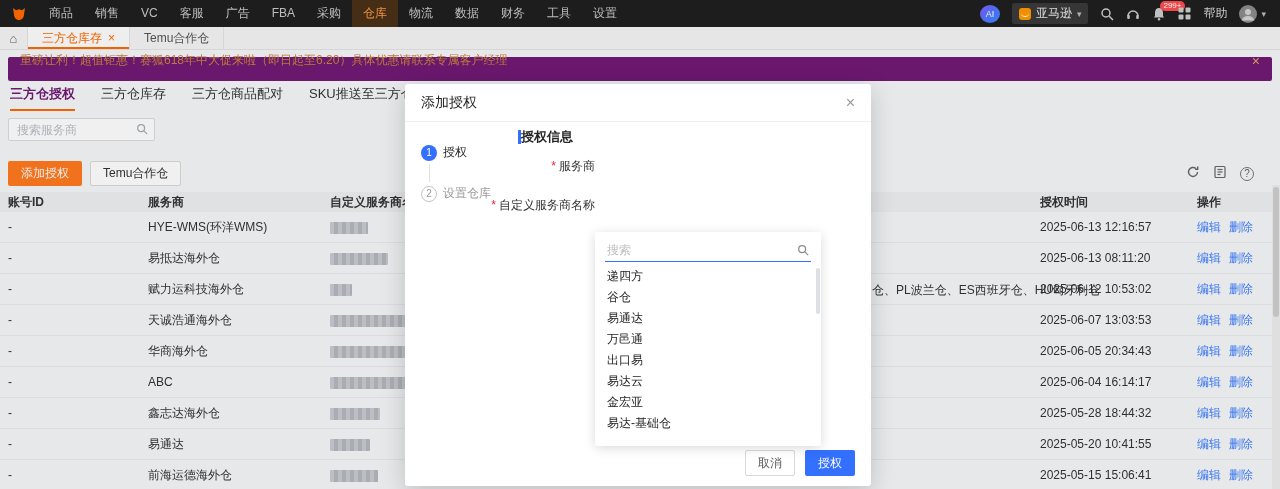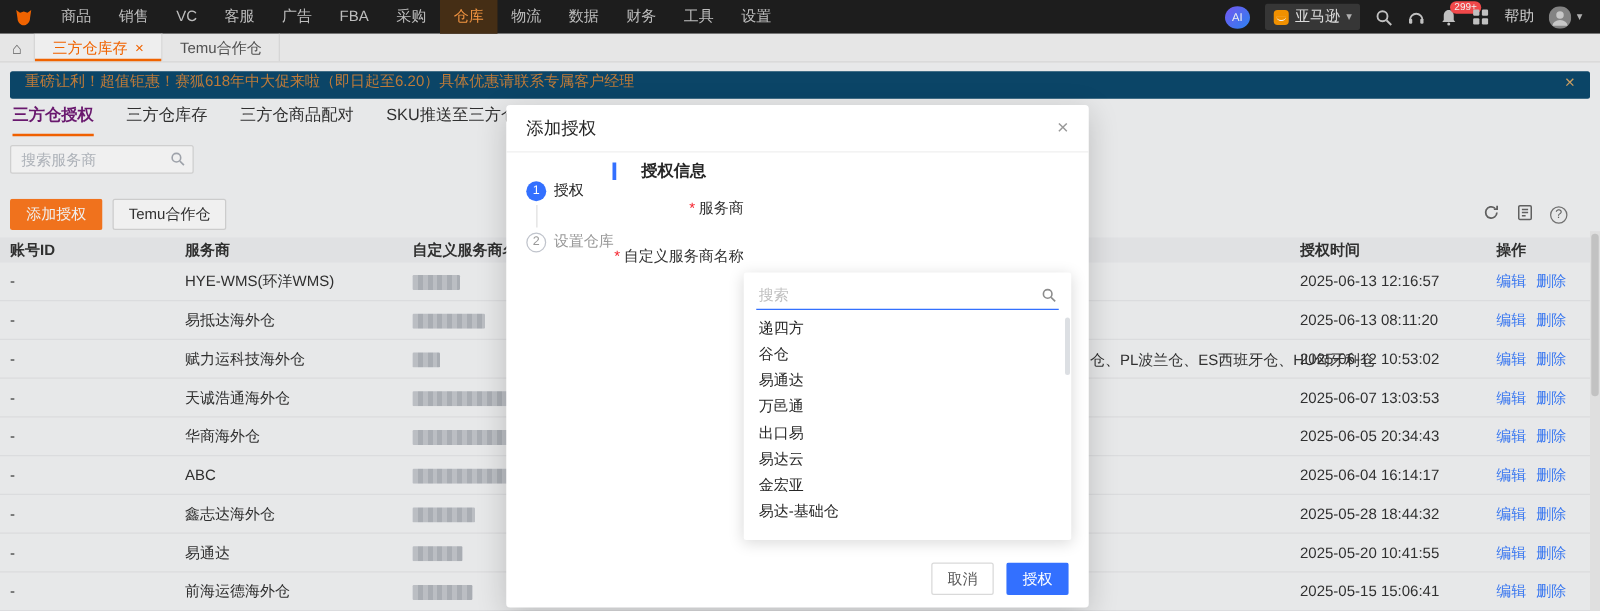--- a/index.html
+++ b/index.html
@@ -27,21 +27,21 @@
 
   
   .tabbar { display:flex; align-items:stretch; height:23px; background:#f5f5f5; border-bottom:1px solid #e4e4e4; }
   .home-box { width:28px; display:flex; align-items:center; justify-content:center; border-right:1px solid #e4e4e4; color:#666; font-size:13px; cursor:pointer; }
   .tab { display:flex; align-items:center; gap:6px; padding:0 14px; border-right:1px solid #e4e4e4; color:#555; cursor:pointer; position:relative; }
   .tab.active { color:#ff6a00; background:#fdfdfd; }
   .tab.active::after { content:""; position:absolute; left:0; right:0; bottom:0; height:2px; background:#ff6a00; }
   .tab .tab-close { font-size:12px; color:#ff6a00; }
 
   
-  .banner { display:flex; align-items:flex-start; margin:7px 8px 2px 8px; height:22px; background:#0c4a6e; color:#c9823d; padding:0 12px; border-radius:2px; }
+  .banner { display:flex; align-items:flex-end; margin:7px 8px 2px 8px; height:22px; background:#701a75; color:#c9823d; padding:12px 12px; border-radius:2px; }
   .banner-close { margin-left:auto; color:#d9a868; font-size:14px; cursor:pointer; }
 
   
   .subtabs { display:flex; gap:26px; padding:0 10px; height:28px; align-items:flex-end; }
   .subtab { font-size:13px; color:#333; padding-bottom:6px; border-bottom:2px solid transparent; cursor:pointer; }
   .subtab.active { color:#701a75; border-bottom-color:#ff6600; font-weight:bold; }
 
   
   .filter-row { padding:7px 8px 0 8px; }
   .search-box { position:relative; width:147px; }
@@ -81,30 +81,30 @@
   .modal-body { position:relative; padding:8px 0 0 0; height:316px; }
   .steps { position:absolute; left:16px; top:22px; }
   .step { display:flex; align-items:center; gap:6px; }
   .step-circle { width:16px; height:16px; border-radius:50%; font-size:10px; display:flex; align-items:center; justify-content:center; }
   .step.done .step-circle { background:#3370ff; color:#fff; }
   .step.done .step-label { color:#262626; }
   .step.todo .step-circle { background:#fff; border:1px solid #c0c4cc; color:#999; }
   .step.todo .step-label { color:#999; }
   .step-line { width:1px; height:18px; background:#e0e0e0; margin:3px 0 3px 8px; }
   .m-content { margin-left:85px; }
-  .section-title { font-weight:bold; color:#262626; border-left:3px solid #3370ff; padding-left:20px; line-height:14px; font-size:13px; }
+  .section-title { font-weight:bold; color:#262626; border-left:3px solid #3370ff; padding-left:0; line-height:14px; font-size:13px;margin-left:28px; }
   .form-row { display:flex; align-items:center; margin-top:14px; }
   .form-row.second { margin-top:22px; align-items:flex-start; }
   .f-label { width:105px; text-align:right; color:#333; flex-shrink:0; }
   .req::before { content:"*"; color:#f5222d; margin-right:3px; }
   .select { margin-left:8px; width:224px; height:26px; border:1px solid #4080ff; border-radius:2px; background:#fff;
             display:flex; align-items:center; padding:0 8px; cursor:pointer; }
   .select .ph { color:#bfbfbf; }
   .select .sel-chev { margin-left:auto; color:#999; font-size:10px; }
-  .dropdown { position:absolute; left:190px; top:96px; width:262px; height:214px; background:#fff; border-radius:2px;
+  .dropdown { position:absolute; left:190px; top:110px; width:226px; height:214px; background:#fff; border-radius:2px;
               box-shadow:0 2px 12px rgba(0,0,0,0.15); overflow:hidden; z-index:5; }
   .dd-search { position:relative; margin:6px 10px 4px 10px; }
   .dd-search input { width:100%; height:24px; border:none; border-bottom:1px solid #3370ff; font-size:12px; padding:0 20px 0 2px; outline:none; color:#333; }
   .dd-search input::placeholder { color:#bfbfbf; }
   .dd-search svg { position:absolute; right:2px; top:6px; }
   .dd-option { height:21px; line-height:21px; padding:0 12px; color:#262626; cursor:pointer; }
   .dd-thumb { position:absolute; right:1px; top:36px; width:4px; height:46px; border-radius:2px; background:#dcdfe3; }
   .modal-footer { position:absolute; left:0; right:0; bottom:0; height:46px; display:flex; align-items:center; justify-content:flex-end; gap:10px; padding:0 16px; }
   .mbtn { height:26px; padding:0 12px; border-radius:2px; font-size:12px; cursor:pointer; display:inline-flex; align-items:center; border:1px solid transparent; }
   .mbtn-cancel { background:#fff; border-color:#d9d9d9; color:#595959; }

